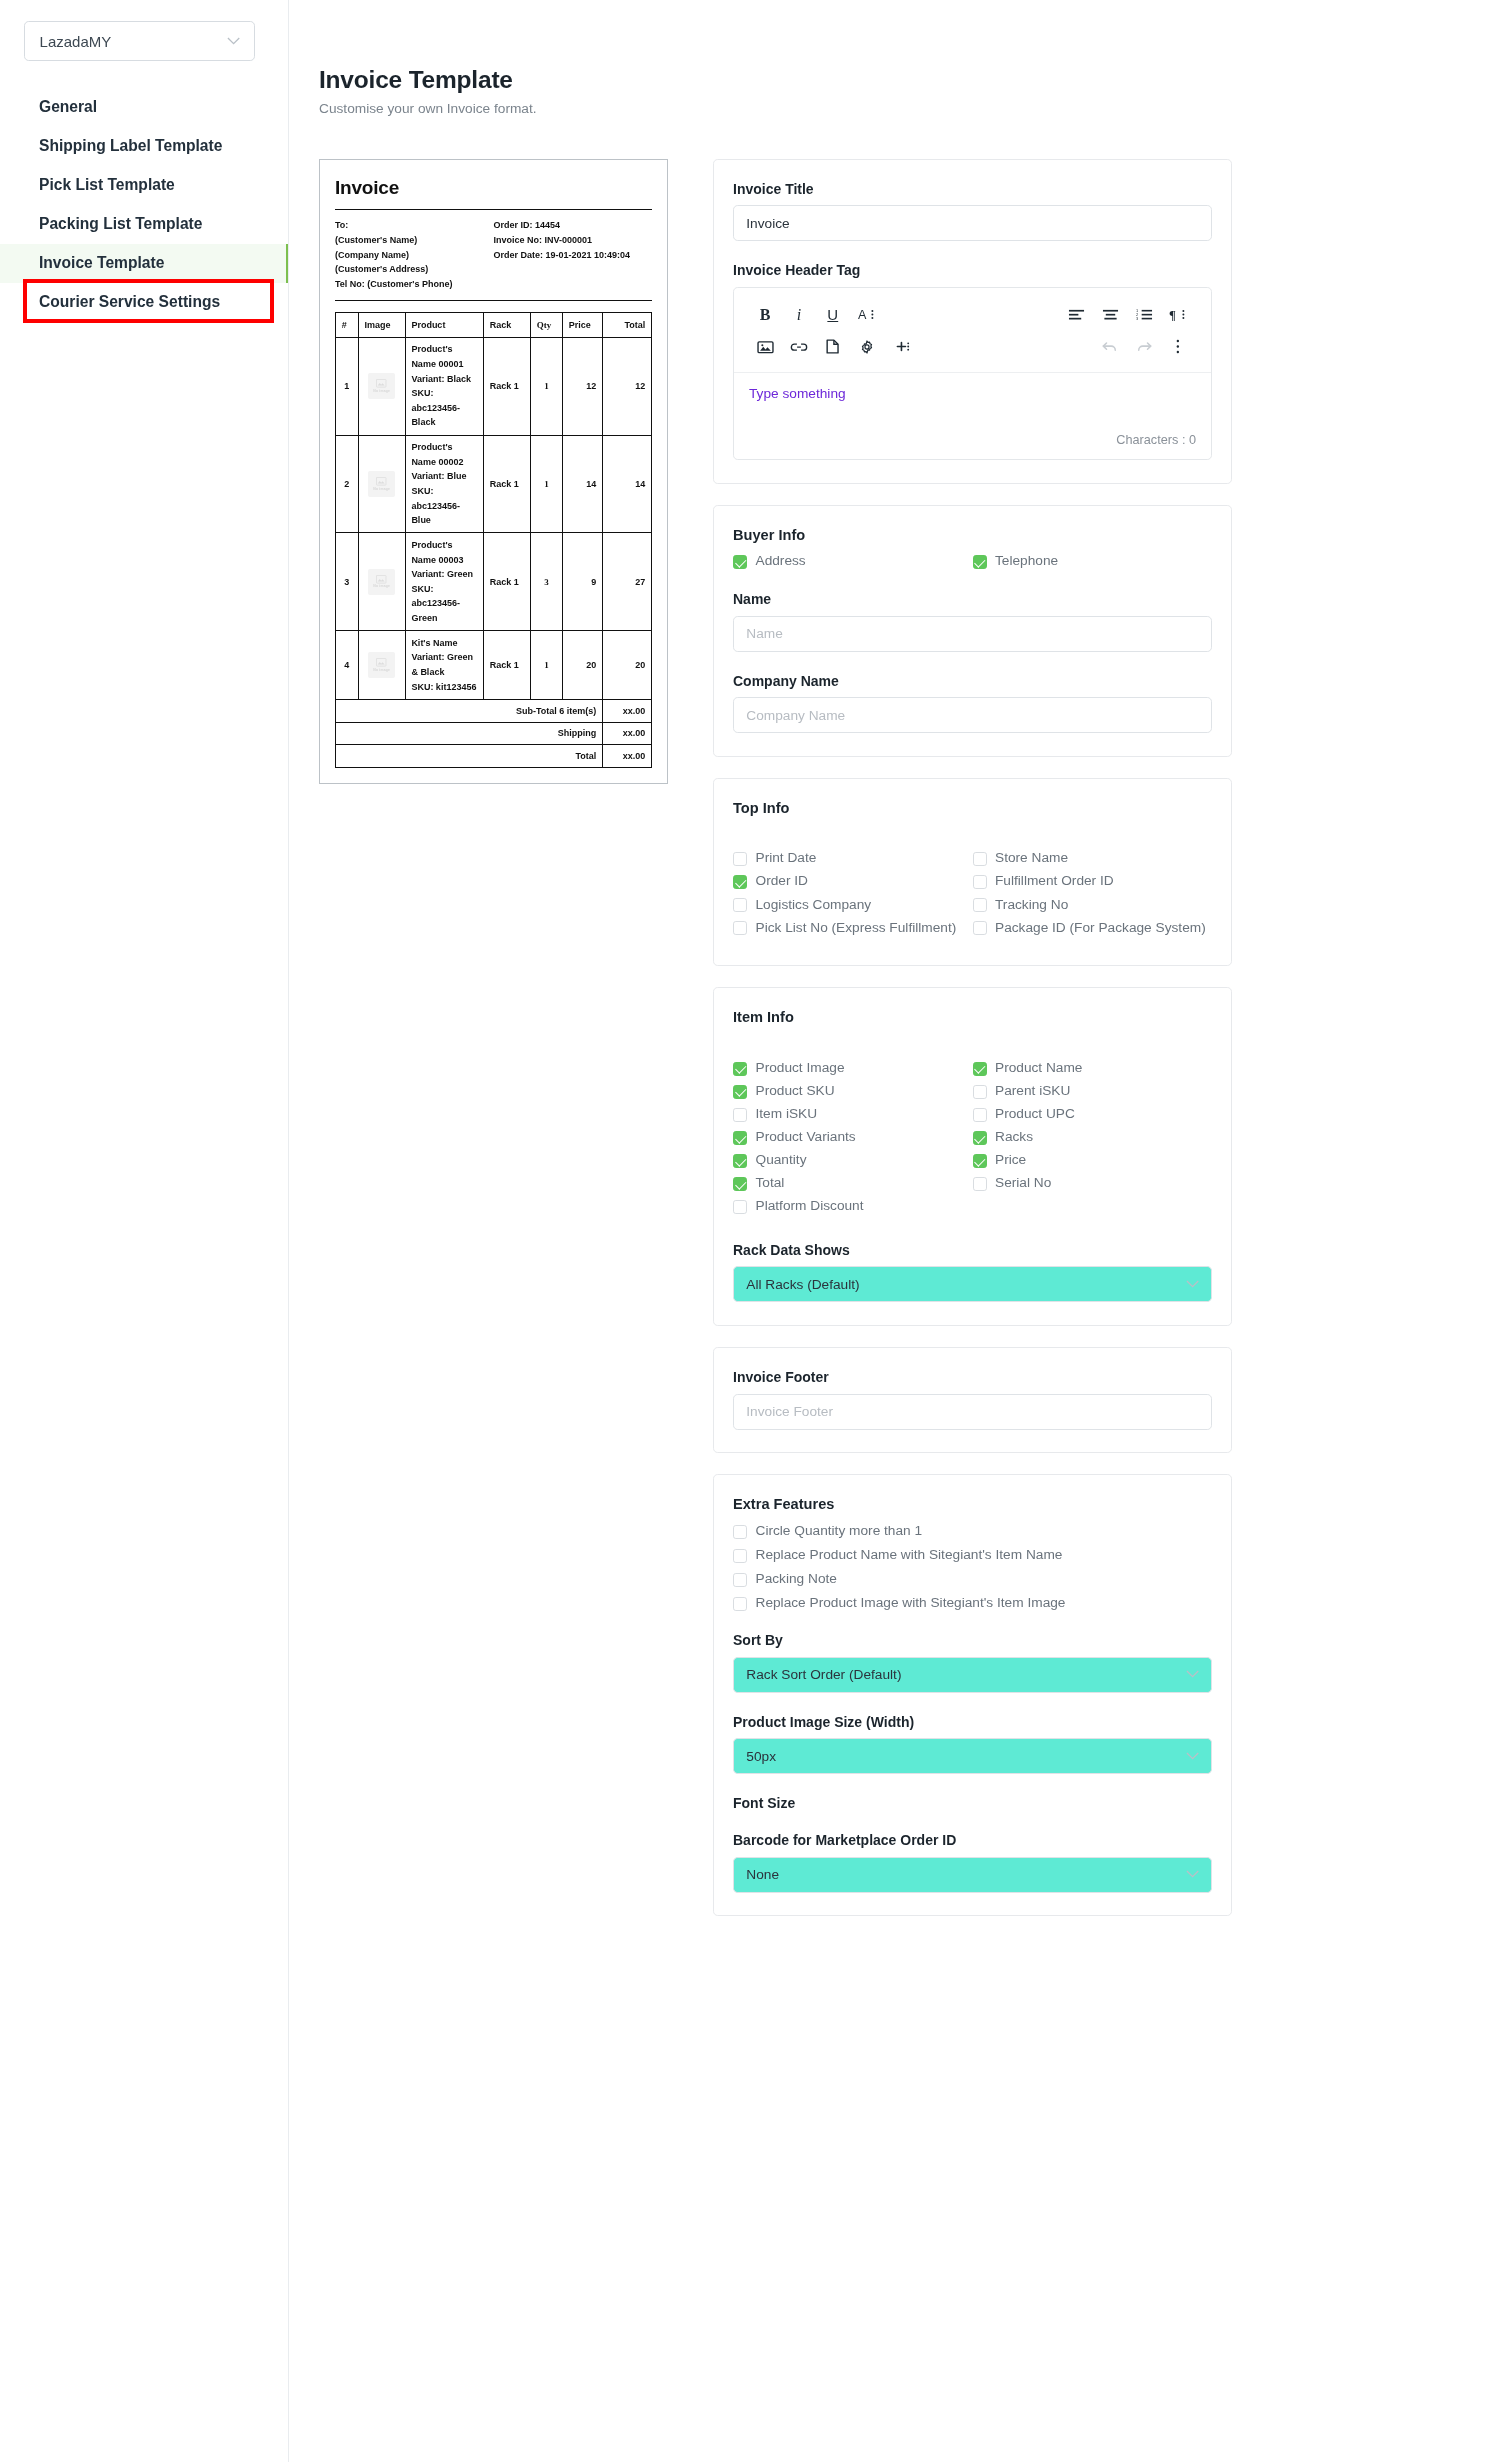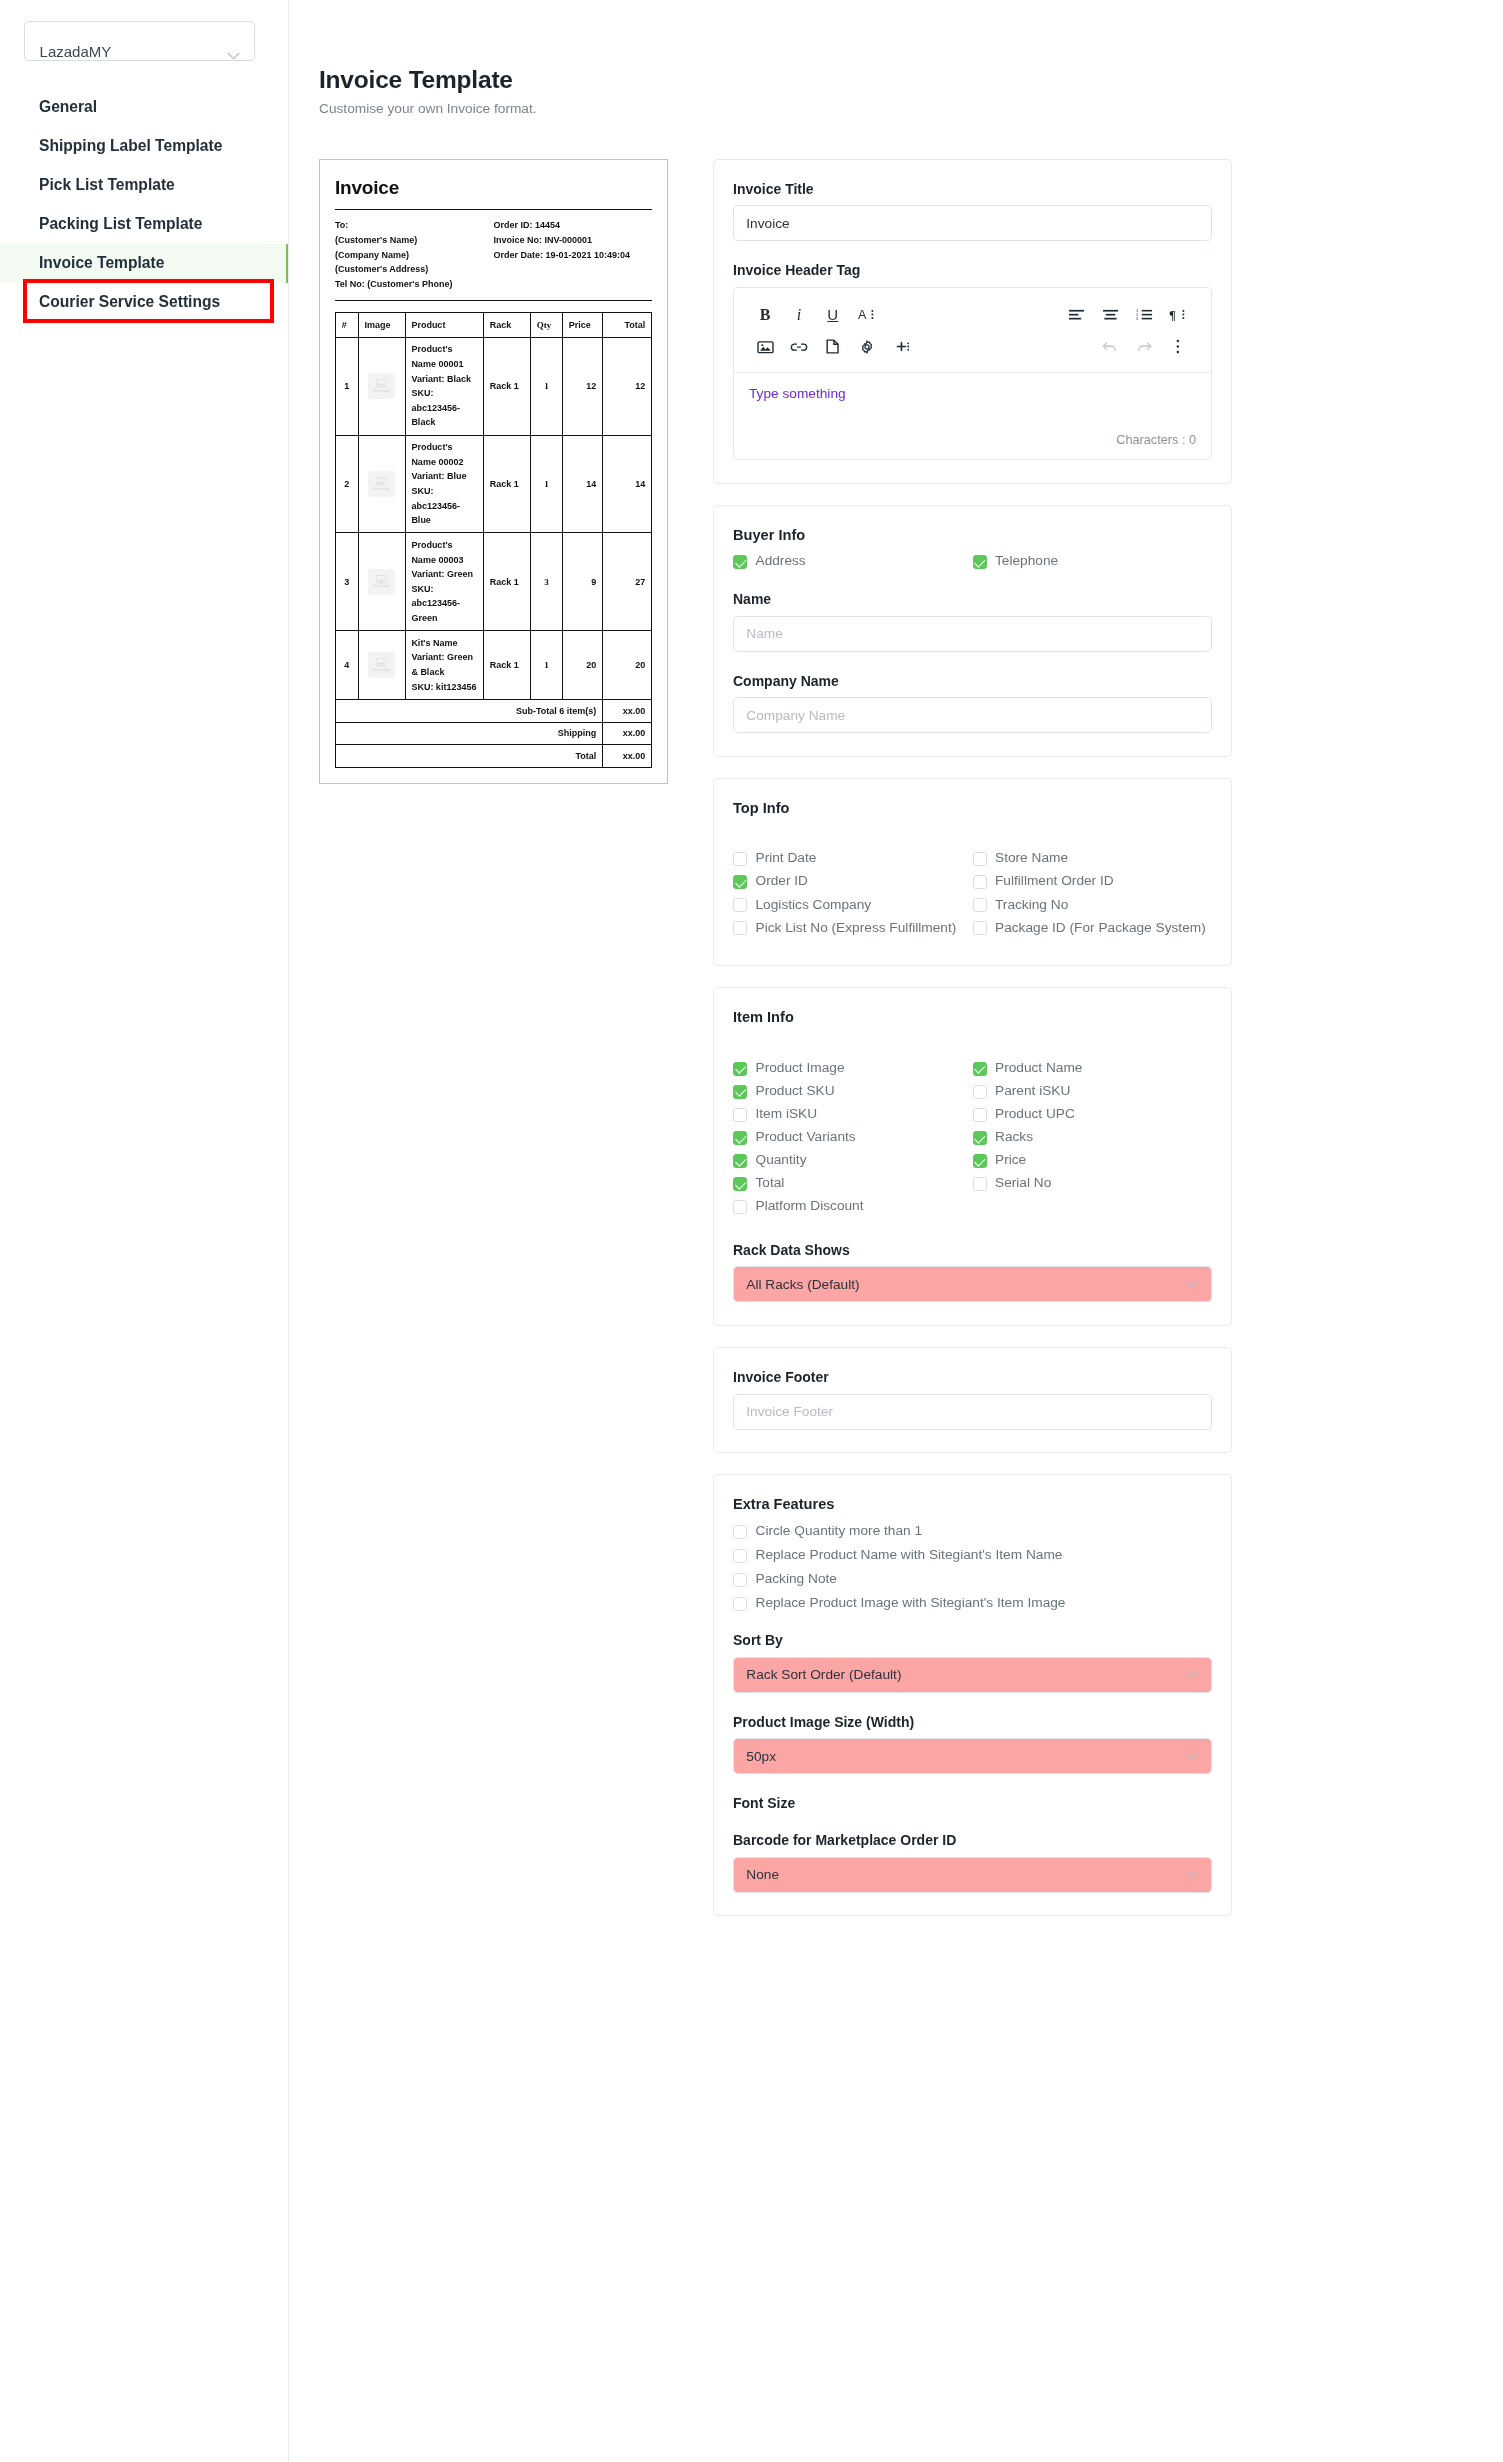--- a/index.html
+++ b/index.html
@@ -20,21 +20,21 @@
     min-height: 2462px;
     background: #fff;
   }
   .content { flex: 1; padding: 66px 57px 0 30px; }
 
   
   .store-select-wrap { padding: 0 28px 0 23.6px; }
   .store-select {
     height: 40px; width: 231px;
     border: 0.9px solid #d7dce1; border-radius: 4.7px;
-    display: flex; align-items: flex-end; justify-content: space-between;
+    display: flex; align-items: center; justify-content: space-between;
     padding: 0 13.2px 0 15px;
     font-size: 15px; color: #3d4852; background: #fff;
     cursor: pointer;
   }
   .chev { color: #b9c0c7; font-size: 12.3px; line-height: 1; }
   .chev svg { display:block; }
 
   
   .nav { margin-top: 26.4px; position: relative; }
   .nav-item {
@@ -116,21 +116,21 @@
     font-family: "Liberation Sans", sans-serif;
     background: #fff;
   }
   .input::placeholder { color: #b7bcc2; }
   .select {
     width: 100%; height: 36px;
     border: 0.9px solid #dfe3e7; border-radius: 4.7px;
     padding: 0 12.3px;
     font-size: 13.7px; color: #2b333c;
     display: flex; align-items: center; justify-content: space-between;
-    background: #fca5a5; cursor: pointer;
+    background: #5eead4; cursor: pointer;
   }
 
   
   .rte { border: 0.9px solid #e4e7ea; border-radius: 4.7px; overflow: hidden; }
   .rte-toolbar { padding: 11.3px 15px 9.4px 15px; }
   .rte-row { display: flex; align-items: center; height: 32px; }
   .rte-group { display: flex; align-items: center; }
   .rte-btn {
     width: 32px; height: 28px; display: flex; align-items: center; justify-content: center;
     color: #1f2a33; cursor: pointer; margin-right: 1.9px;

